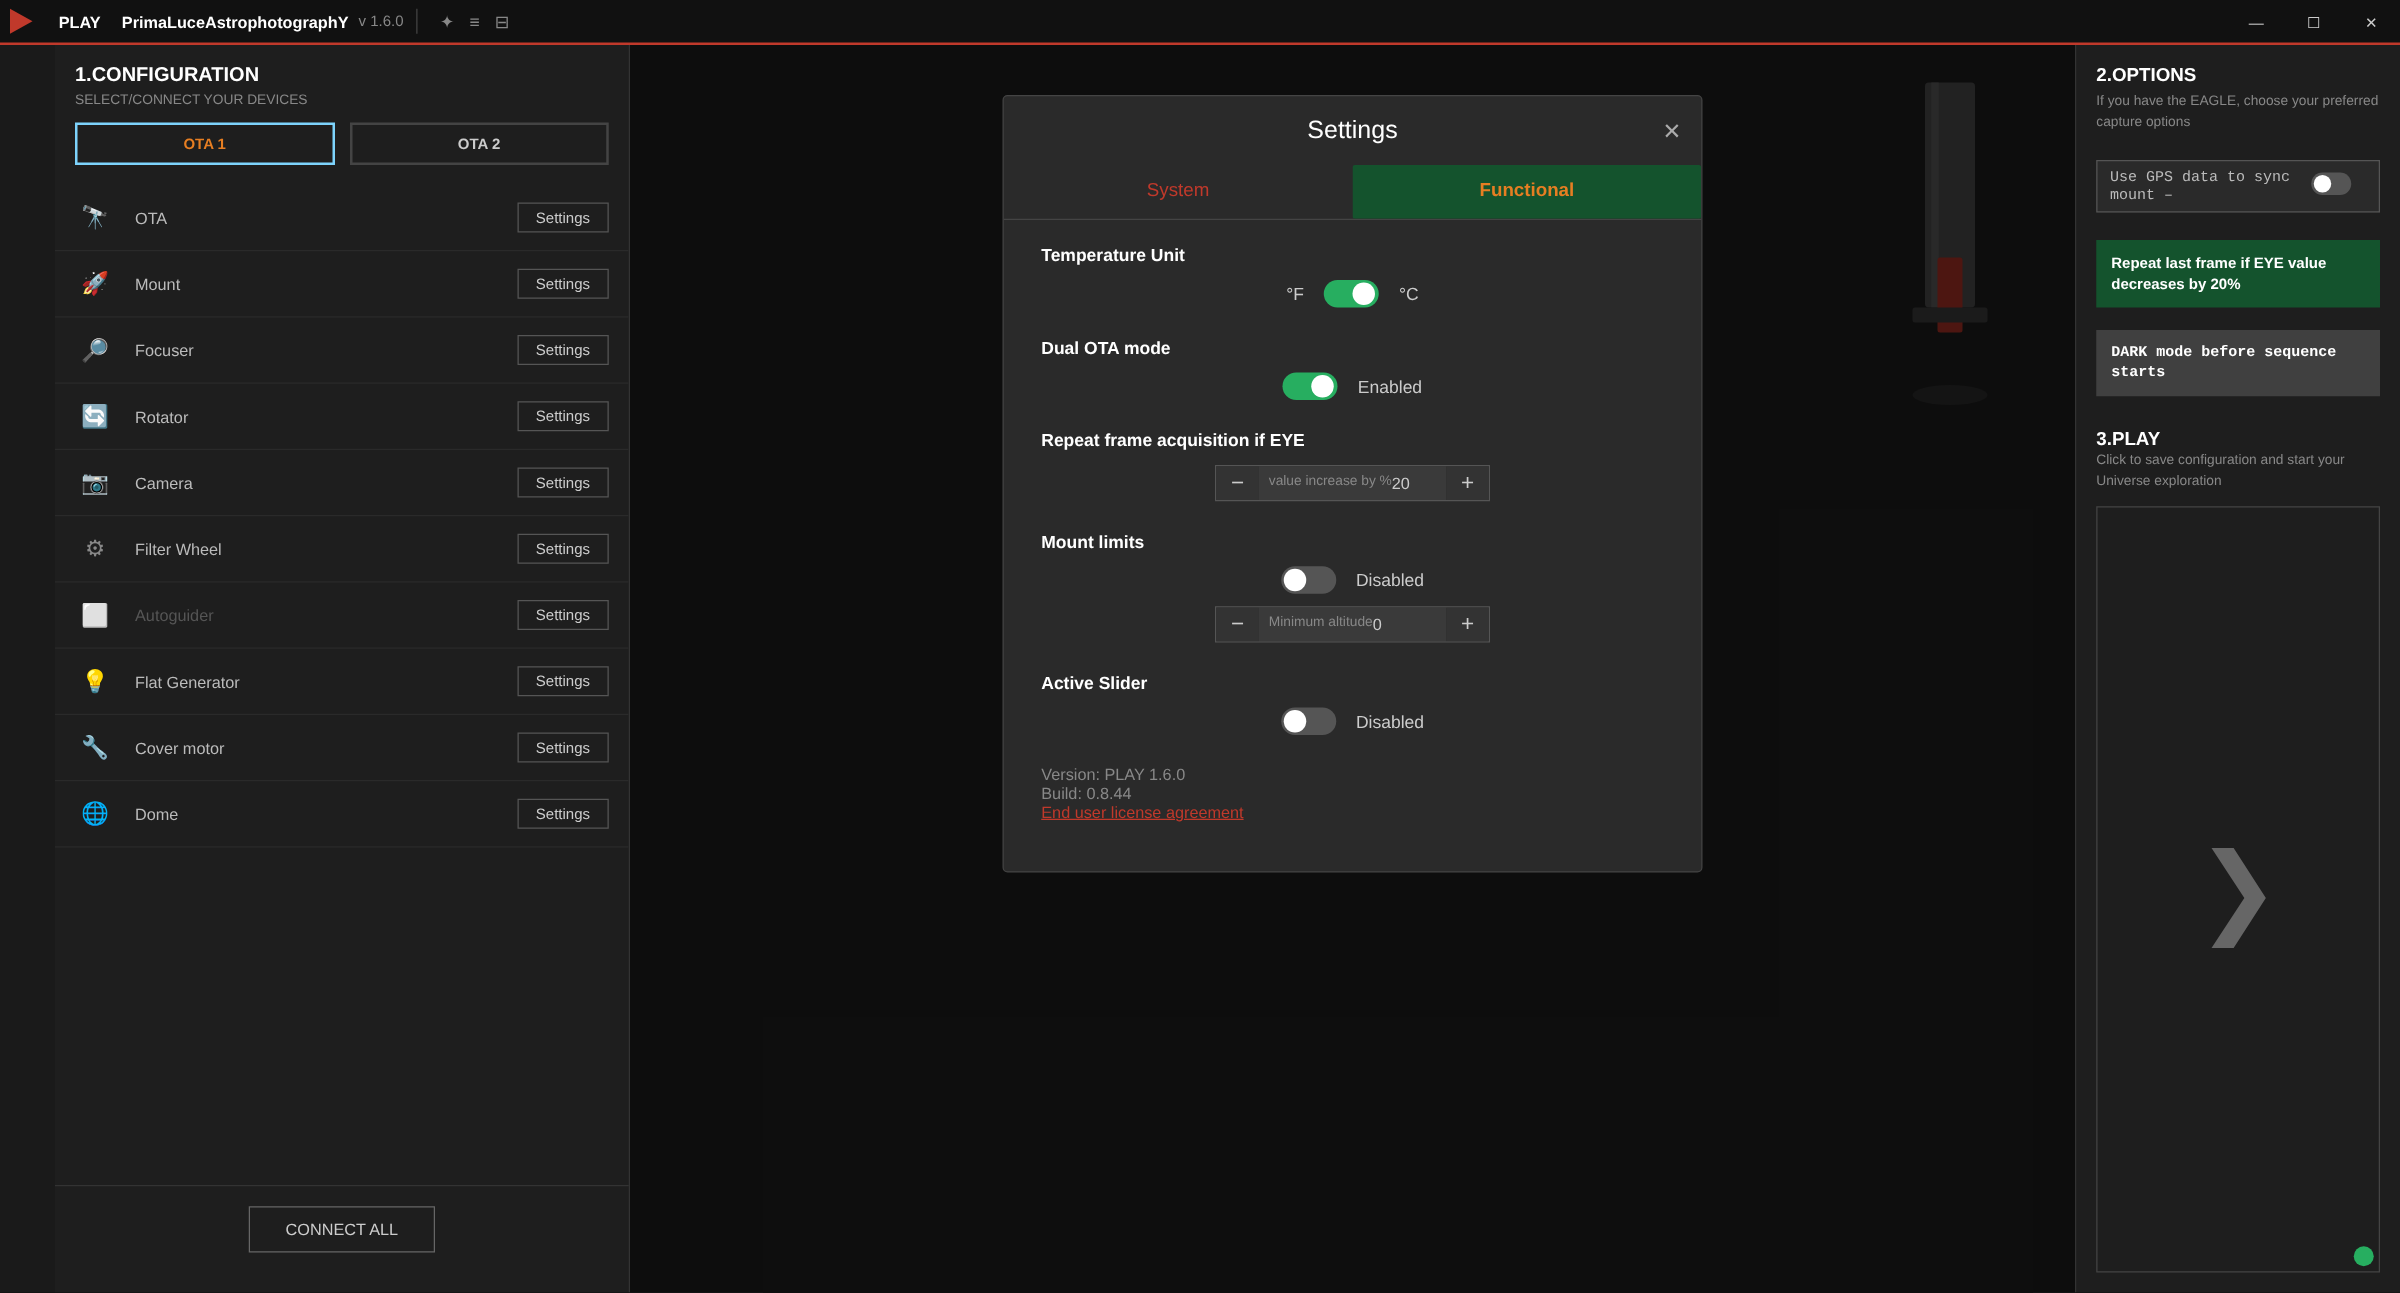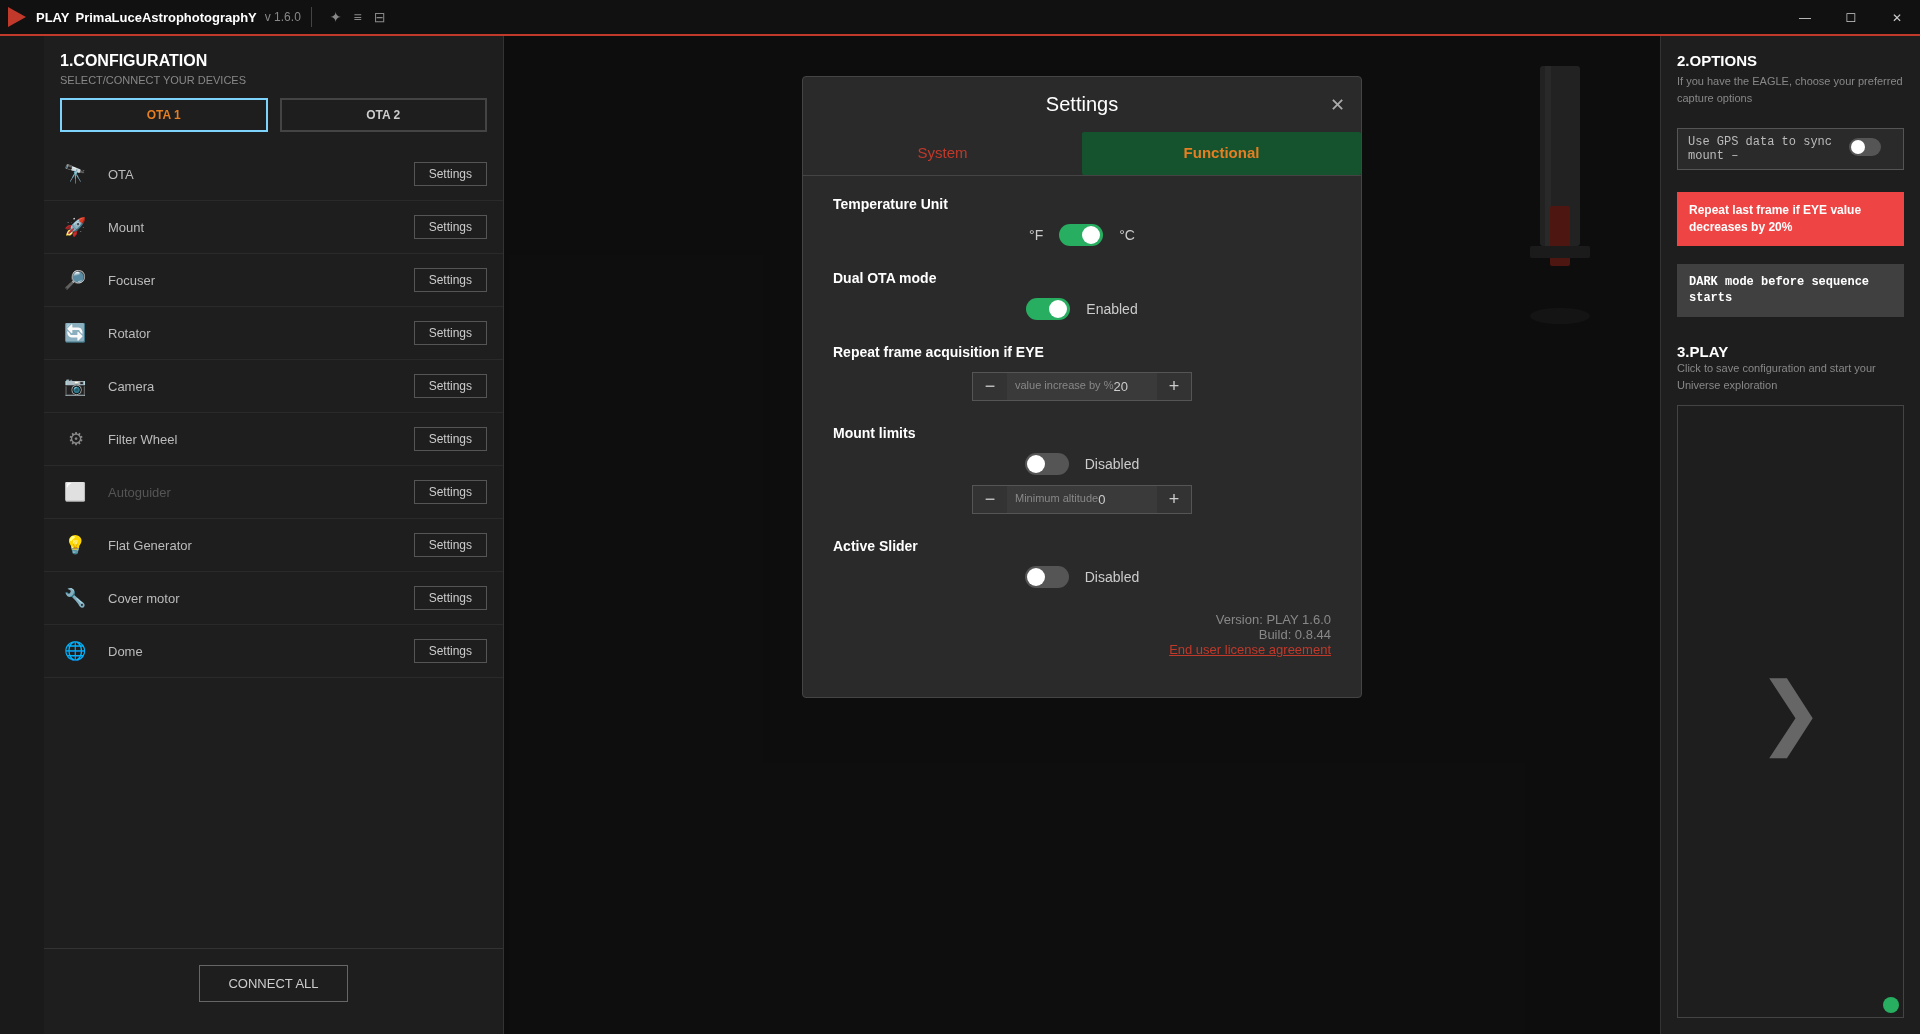--- a/index.html
+++ b/index.html
@@ -20,21 +20,21 @@
       height: 36px;
       display: flex;
       align-items: center;
       padding: 0 8px;
       border-bottom: 2px solid #c0392b;
       position: relative;
     }
     .titlebar-logo {
       display: flex;
       align-items: center;
-      gap: 6px;
+      gap: 17px;
       color: #fff;
       font-size: 13px;
       font-weight: bold;
       text-align: right;
     }
     .play-triangle {
       width: 0; height: 0;
       border-top: 10px solid transparent;
       border-bottom: 10px solid transparent;
       border-left: 18px solid #c0392b;
@@ -351,21 +351,21 @@
       color: #888;
       font-size: 11px;
     }
     .stepper-value {
       color: #ccc;
       font-size: 13px;
     }
 
     
     .version-info {
-      text-align: right;
+      text-align: left;
       color: #888;
       font-size: 13px;
       margin-top: 16px;
     }
     .version-info .eula {
       color: #c0392b;
       text-decoration: underline;
       cursor: pointer;
     }
 
@@ -417,21 +417,21 @@
       height: 18px;
       border-radius: 9px;
     }
     .option-select-toggle .toggle-knob {
       width: 14px;
       height: 14px;
     }
 
     .option-btn {
       padding: 10px 12px;
-      background: #ef4444;
+      background: #14532d;
       border: none;
       color: #fff;
       font-size: 12px;
       font-weight: bold;
       cursor: pointer;
       text-align: left;
       margin-bottom: 6px;
       line-height: 1.4;
     }
     .option-btn.dark { background: #404040; font-family: Liberation Mono, monospace; }

